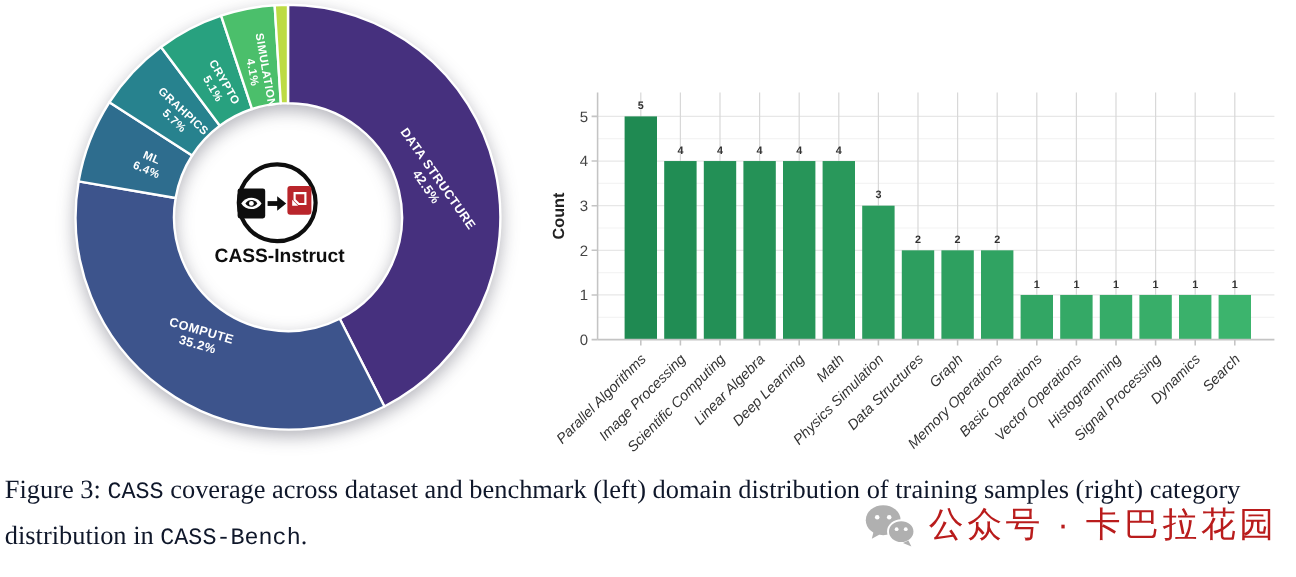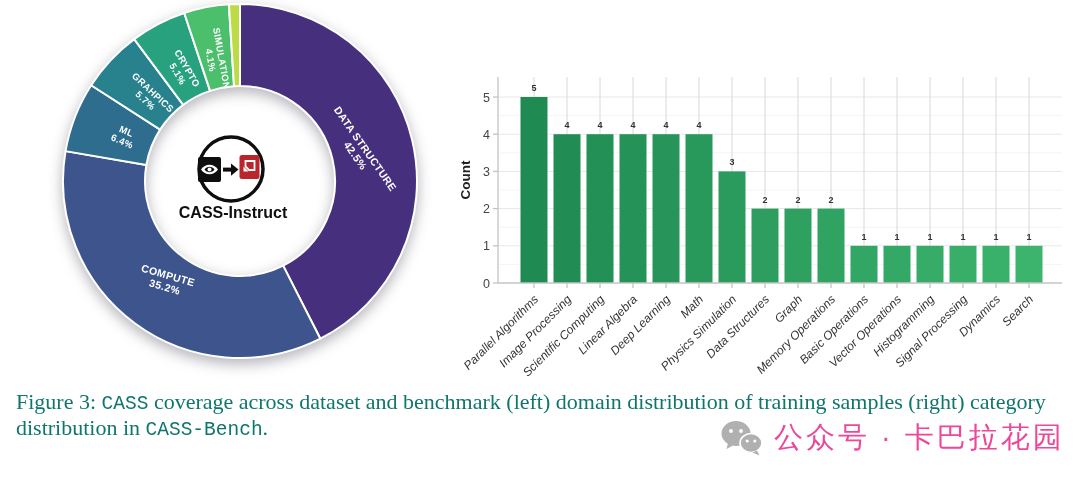--- a/index.html
+++ b/index.html
@@ -3,31 +3,31 @@
 <meta charset="utf-8">
 <style>
   html,body{margin:0;padding:0;background:#ffffff;}
   #stage{
     position:relative;width:1080px;height:481px;background:#ffffff;overflow:hidden;
     font-family:"Liberation Sans",sans-serif;
   }
   #donut-svg{position:absolute;left:5px;top:0px;}
   #bar-svg{position:absolute;left:455px;top:52px;}
   #caption{
-    position:absolute;left:16px;top:390px;width:1060px;
-    font-family:"Liberation Serif",serif;font-size:22px;line-height:24px;color:#0f766e;
+    position:absolute;left:4px;top:390px;width:1060px;
+    font-family:"Liberation Serif",serif;font-size:22px;line-height:36px;color:#0f172a;
   }
   #caption .mono{font-family:"Liberation Mono",monospace;font-size:19.5px;}
   #watermark{
     position:absolute;left:720px;top:418px;display:flex;align-items:center;gap:10px;
     color:#b4b4b4;
   }
   #watermark .wm-text{
     font-family:"Liberation Sans",sans-serif;font-size:29px;font-weight:400;
-    letter-spacing:3px;color:#ec4899;
+    letter-spacing:3px;color:#b91c1c;
   }
   .donut-shadow{filter:drop-shadow(0px 5px 7px rgba(40,40,60,0.35));}
 </style>
 </head>
 <body>
 
 <div id="stage">
 
   <svg id="donut-svg" width="460" height="385" viewBox="0 0 460 385">
     <g id="donut-slices" class="donut-shadow">

